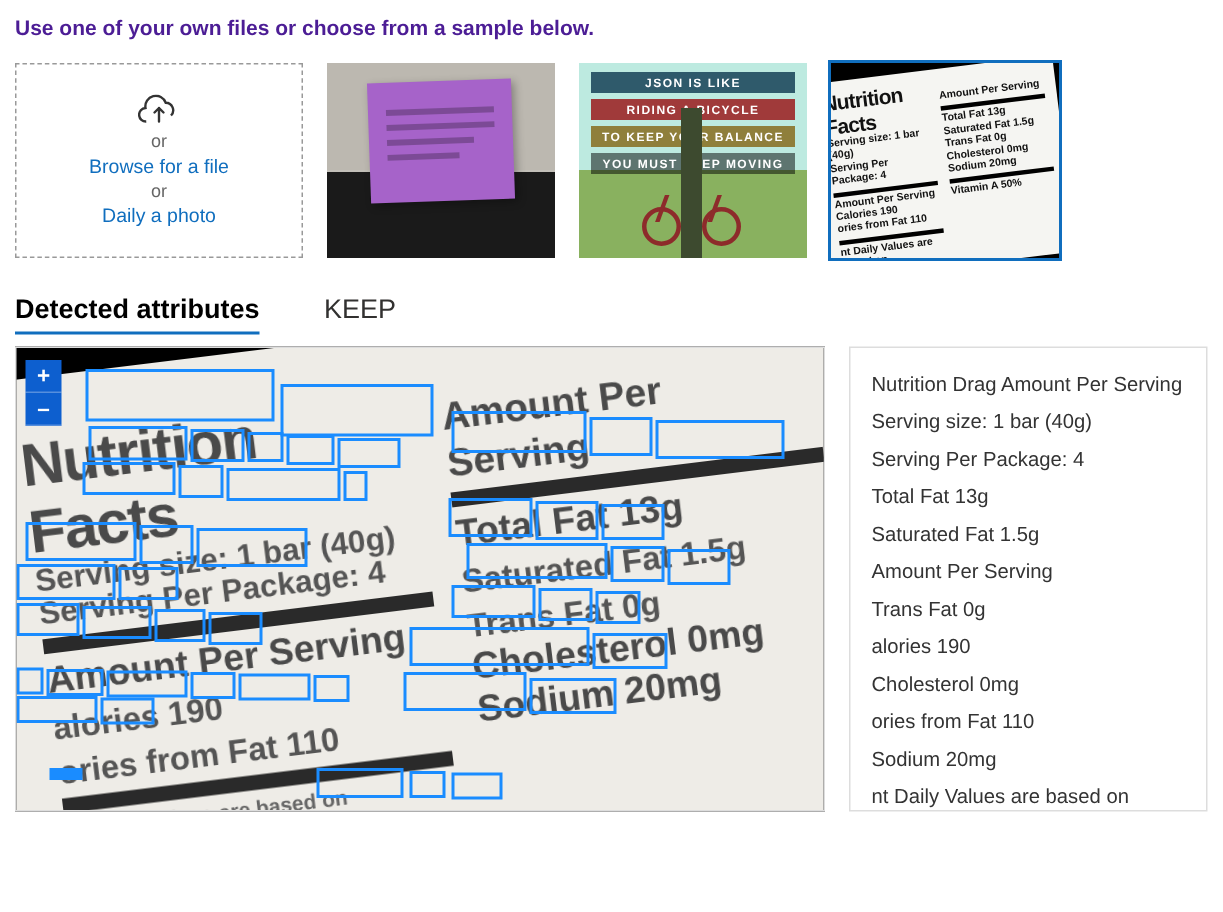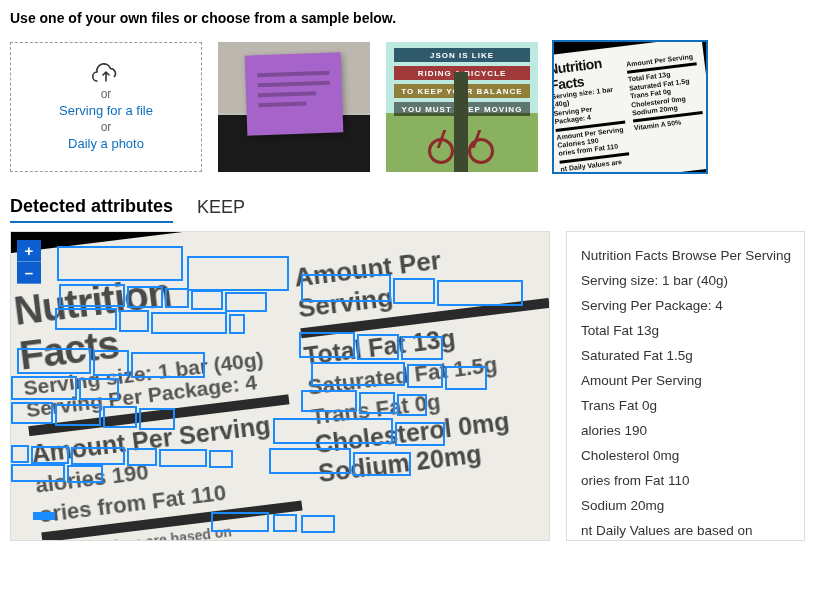--- a/index.html
+++ b/index.html
@@ -1,17 +1,17 @@
 <!DOCTYPE html>
 <html><head>
 <meta charset="utf-8">
 <style>
   * { box-sizing: border-box; margin: 0; padding: 0; }
   body { font-family: "Segoe UI", Arial, sans-serif; font-size: 14px; color: #333; padding: 10px; background: #fff; width: 815px; }
-  .instruction { font-size: 14px; font-weight: 600; color: #000000; margin-bottom: 16px; }
+  .instruction { font-size: 14px; font-weight: 600; color: #4c1d95; margin-bottom: 16px; }
 
   .gallery { display: flex; gap: 16px; margin-bottom: 24px; }
   .dropzone {
     width: 192px; height: 130px;
     border: 1px dashed #999;
     display: flex; flex-direction: column; align-items: center; justify-content: center;
     gap: 2px; font-size: 13px; text-align: center;
   }
   .dropzone .or { color: #666; font-size: 12px; }
   .link { color: #106ebe; cursor: pointer; }
@@ -42,21 +42,21 @@
   .t3-title { font-size:14px; font-weight:900; letter-spacing:-.5px; }
   .t3-row { font-size:7px; font-weight:600; line-height:1.2; }
   .t3-bold { font-weight:900; }
   .t3-bar { height:3px; background:#000; margin:2px 0; }
   .t3-split { display:flex; gap:8px; }
   .t3-colL, .t3-colR { flex:1; }
 
   
   .row2 { display:flex; align-items:flex-end; justify-content:space-between; margin-bottom:8px; }
   .sample-heading { font-size:21px; font-weight:600; }
-  .tabs { display:flex; gap:24px; font-size:18px;align-items:center; }
+  .tabs { display:flex; gap:43px; font-size:18px; }
   .tab { color:#323130; cursor:pointer; padding-bottom:4px; }
   .tab.active { color:#000; font-weight:600; border-bottom:2px solid #106ebe; }
 
   
   .main { display:flex; gap:16px; }
   .preview { width:540px; height:310px; background:#000; position:relative; overflow:hidden; border:1px solid #ddd; }
   .zoom-ctrl { position:absolute; left:6px; top:8px; z-index:3; width:24px; }
   .zoom-btn { width:24px; height:22px; background:#0d5fcf; color:#fff; display:flex; align-items:center; justify-content:center; font-size:15px; font-weight:700; cursor:pointer; border-bottom:1px solid rgba(255,255,255,.3); }
   .handle { position:absolute; left:22px; bottom:20px; width:22px; height:8px; background:#1a8cff; z-index:3; }
 
@@ -83,21 +83,21 @@
 
 <div class="instruction">Use one of your own files or choose from a sample below.</div>
 
 <div class="gallery">
   <div class="dropzone">
     <svg width="28" height="22" viewBox="0 0 28 22">
       <path d="M22 14a5 5 0 0 0-3.5-8.5A7 7 0 0 0 5 9a4.5 4.5 0 0 0 .5 9" fill="none" stroke="#333" stroke-width="1.6"></path>
       <path d="M14 18V9m0 0l-3 3m3-3l3 3" fill="none" stroke="#333" stroke-width="1.6" stroke-linecap="round" stroke-linejoin="round"></path>
     </svg>
     <div class="or">or</div>
-    <div class="link">Serving for a file</div>
+    <div class="link">Browse for a file</div>
     <div class="or">or</div>
     <div class="link">Daily a photo</div>
   </div>
 
   <div class="thumb">
     <div class="t1-wall"></div>
     <div class="t1-note">
       <div class="t1-line" style="margin-top:18px"></div>
       <div class="t1-line"></div>
       <div class="t1-line" style="width:60%"></div>
@@ -238,21 +238,21 @@
       <div class="dbox" style="left:348px; top:160px; width:36px; height:22px"></div>
       <div class="dbox" style="left:386px; top:162px; width:30px; height:22px"></div>
       <div class="dbox" style="left:262px; top:186px; width:120px; height:26px"></div>
       <div class="dbox" style="left:384px; top:190px; width:50px; height:24px"></div>
       <div class="dbox" style="left:258px; top:216px; width:82px; height:26px"></div>
       <div class="dbox" style="left:342px; top:220px; width:58px; height:24px"></div>
     </div>
   </div>
 
   <div class="sidepanel">
-    <div class="item">Nutrition Facts Browse Per Serving</div>
+    <div class="item">Nutrition Drag Amount Per Serving</div>
     <div class="item">Serving size: 1 bar (40g)</div>
     <div class="item">Serving Per Package: 4</div>
     <div class="item">Total Fat 13g</div>
     <div class="item">Saturated Fat 1.5g</div>
     <div class="item">Amount Per Serving</div>
     <div class="item">Trans Fat 0g</div>
     <div class="item">alories 190</div>
     <div class="item">Cholesterol 0mg</div>
     <div class="item">ories from Fat 110</div>
     <div class="item">Sodium 20mg</div>

